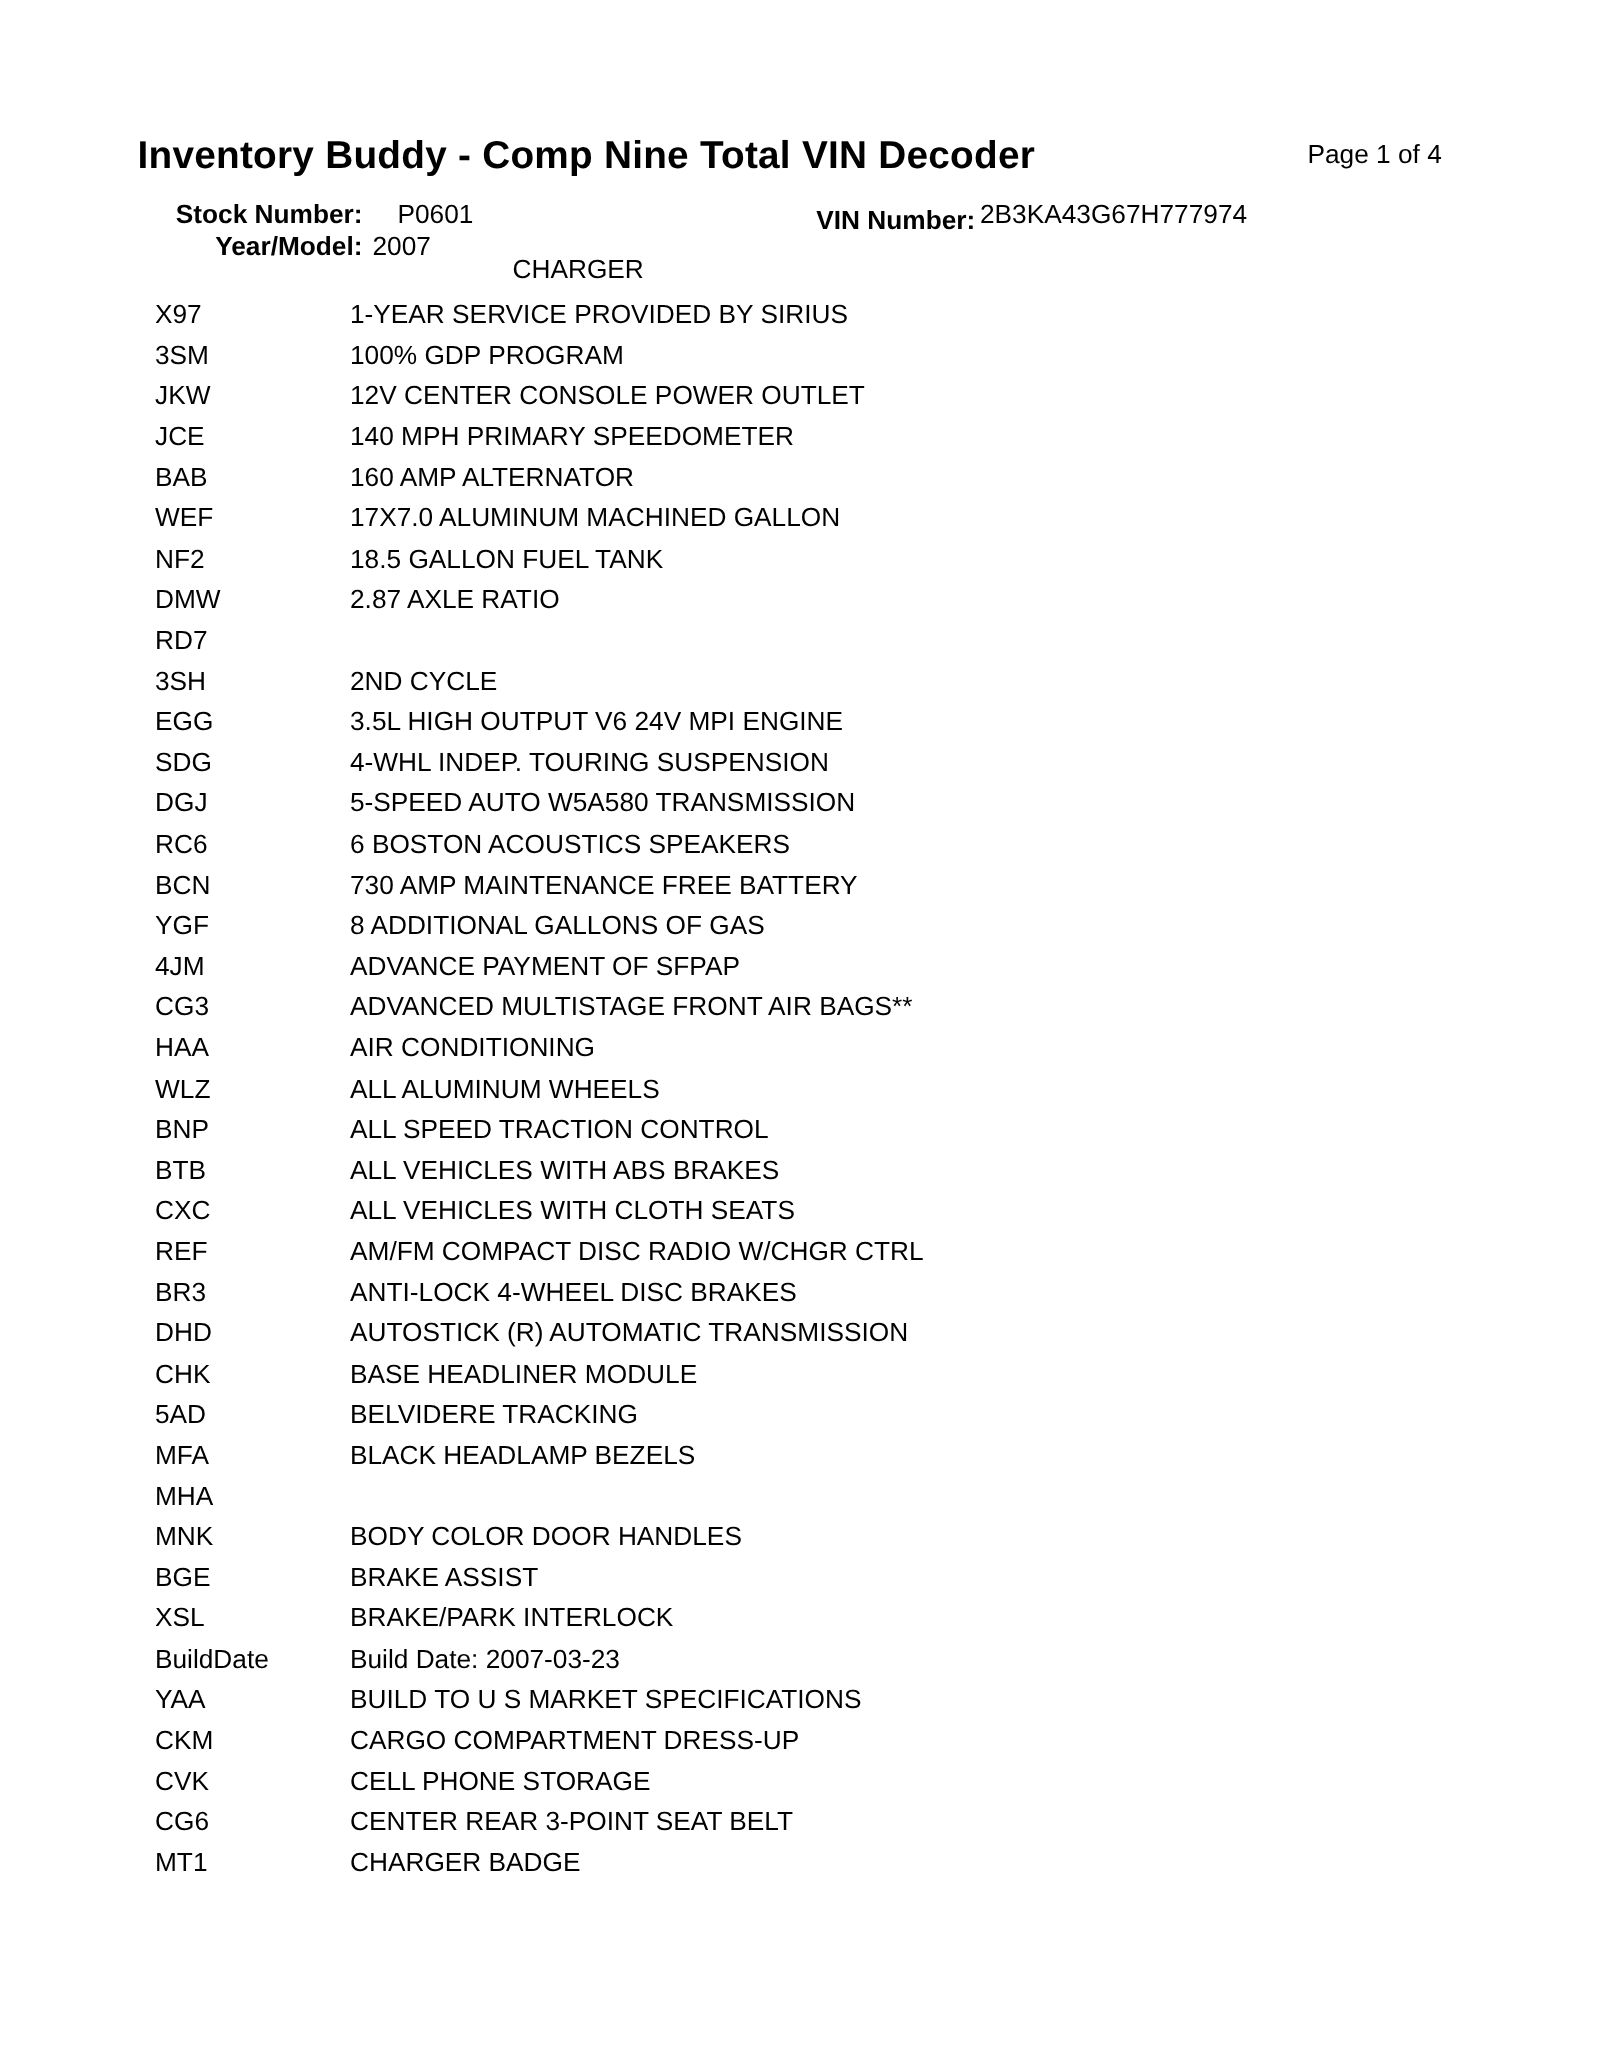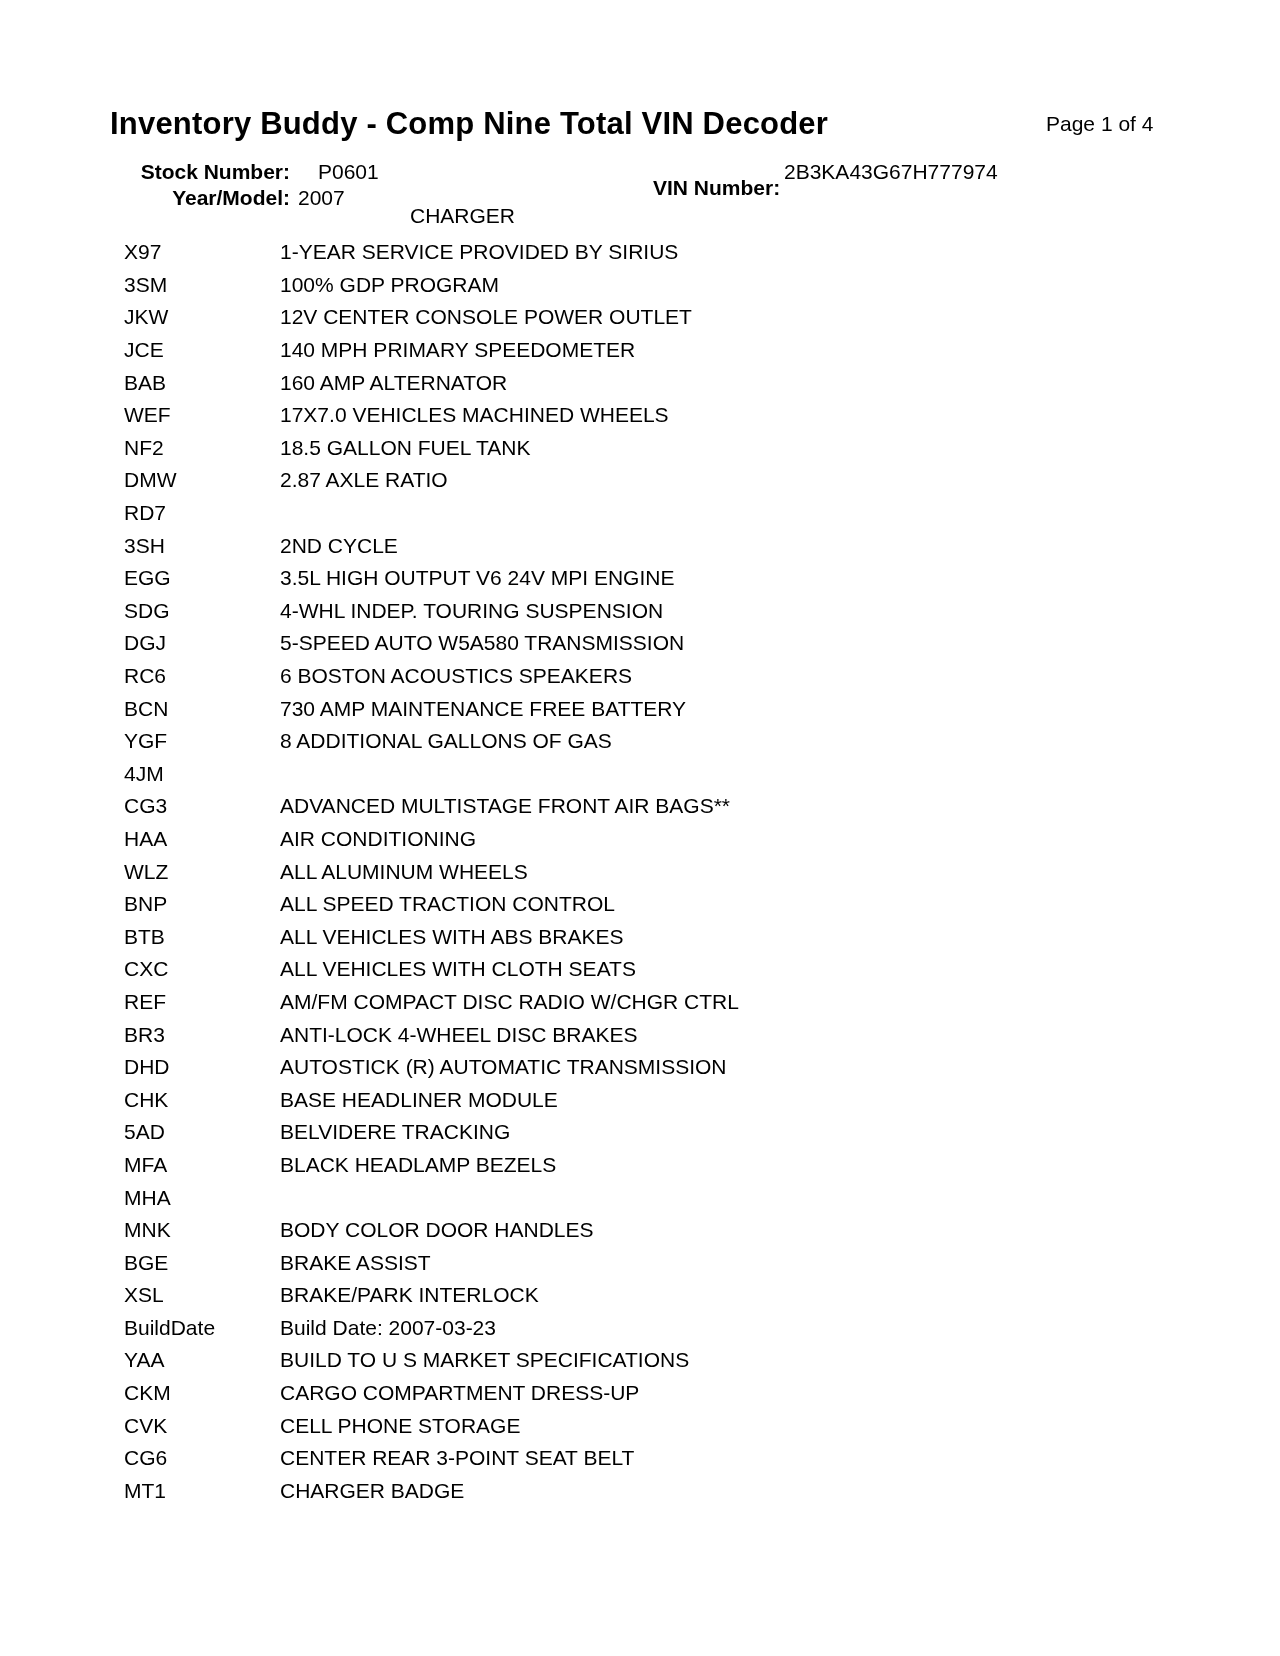--- a/index.html
+++ b/index.html
@@ -40,21 +40,21 @@
     font-size: 21px;
     white-space: nowrap;
   }
   .meta-value {
     position: absolute;
     font-size: 21px;
     white-space: nowrap;
   }
   #stock-label   { left: 90px;  top: 160px; }
   #stock-value   { left: 298px; top: 160px; margin-left: 20px; }
-  #vin-label     { left: 653px; top: 176px; width: auto; text-align: left; position: absolute; font-weight: bold; font-size: 21px; }
+  #vin-label     { left: 653px; top: 165px; width: auto; text-align: left; position: absolute; font-weight: bold; font-size: 21px; }
   #vin-value     { left: 784px; top: 160px; }
   #yearmodel-label { left: 90px; top: 186px; }
   #year-value    { left: 298px; top: 186px; }
   #model-value   { left: 410px; top: 186px; margin-top: 18px; }
 
   .options-list {
     position: absolute;
     left: 112px;
     top: 236px;
     width: 1080px;
@@ -115,21 +115,21 @@
     <span class="option-desc">140 MPH PRIMARY SPEEDOMETER</span>
   </div>
 
   <div class="option-row">
     <span class="option-code">BAB</span>
     <span class="option-desc">160 AMP ALTERNATOR</span>
   </div>
 
   <div class="option-row">
     <span class="option-code">WEF</span>
-    <span class="option-desc">17X7.0 VEHICLES MACHINED WHEELS</span>
+    <span class="option-desc">17X7.0 ALUMINUM MACHINED GALLON</span>
   </div>
 
   <div class="option-row">
     <span class="option-code">NF2</span>
     <span class="option-desc">18.5 GALLON FUEL TANK</span>
   </div>
 
   <div class="option-row">
     <span class="option-code">DMW</span>
     <span class="option-desc">2.87 AXLE RATIO</span>
@@ -169,20 +169,21 @@
     <span class="option-desc">730 AMP MAINTENANCE FREE BATTERY</span>
   </div>
 
   <div class="option-row">
     <span class="option-code">YGF</span>
     <span class="option-desc">8 ADDITIONAL GALLONS OF GAS</span>
   </div>
 
   <div class="option-row">
     <span class="option-code">4JM</span>
+    <span class="option-desc">ADVANCE PAYMENT OF SFPAP</span>
   </div>
 
   <div class="option-row">
     <span class="option-code">CG3</span>
     <span class="option-desc">ADVANCED MULTISTAGE FRONT AIR BAGS**</span>
   </div>
 
   <div class="option-row">
     <span class="option-code">HAA</span>
     <span class="option-desc">AIR CONDITIONING</span>

